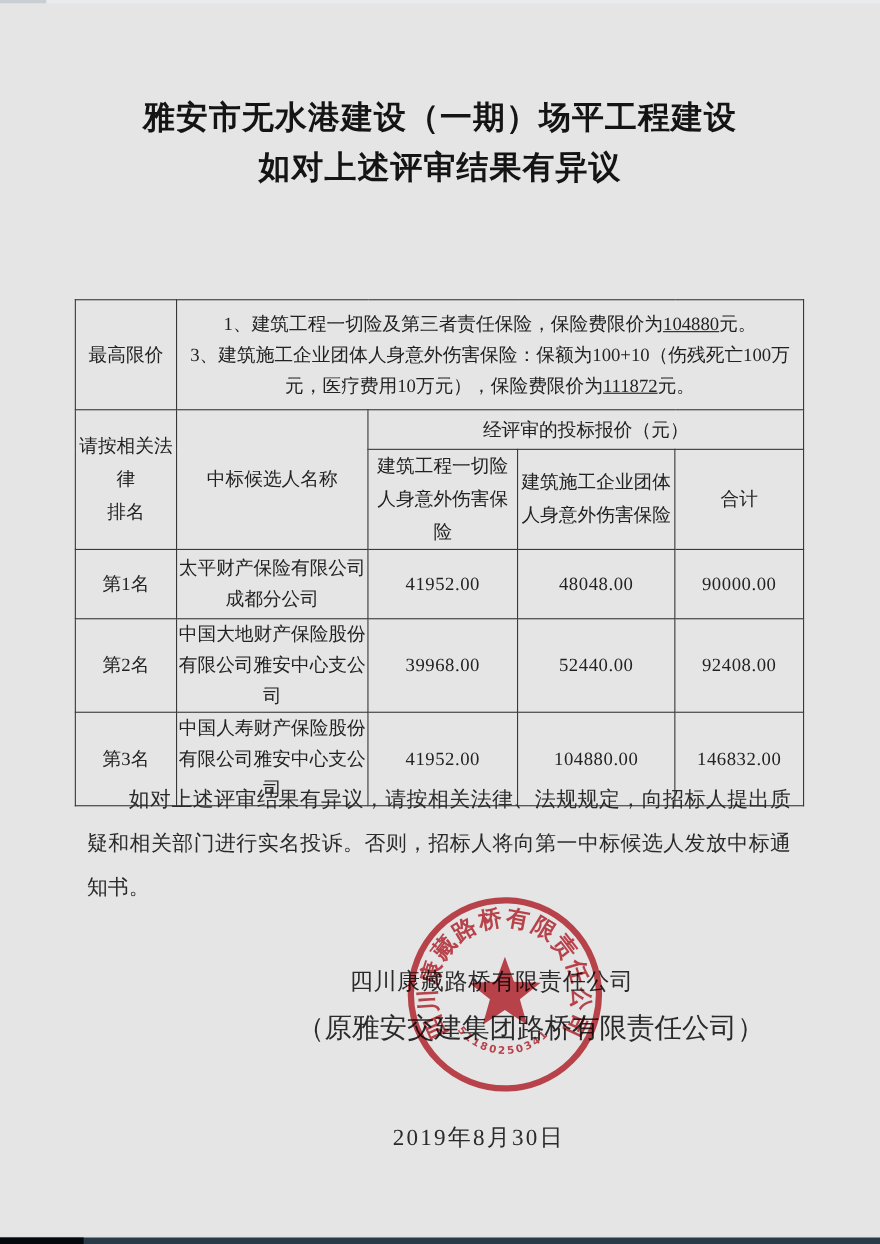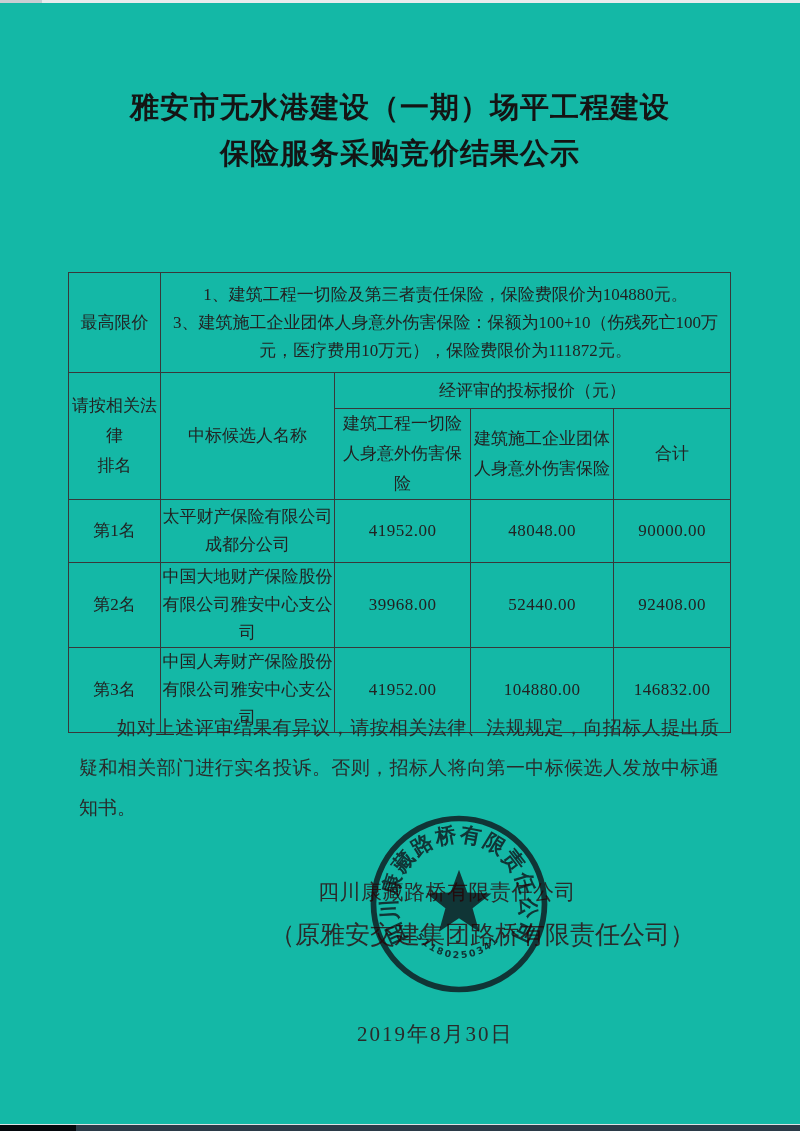--- a/index.html
+++ b/index.html
@@ -1,18 +1,18 @@
 <!DOCTYPE html>
 <html><head>
 <meta charset="utf-8">
 <style>
   html,body{margin:0;padding:0;background:#ffffff;}
   .page{
     position:relative;width:800px;height:1131px;overflow:hidden;
-    background:#14b8a6;
+    background:#e5e5e5;
     font-family:"Liberation Serif","DejaVu Serif",serif;
     color:#262626;
   }
   
   .edge-top{position:absolute;top:0;left:0;width:800px;height:3px;background:#e9ebed;}
   .edge-top-corner{position:absolute;top:0;left:0;width:42px;height:3px;background:#c9ced3;}
   .edge-bottom-line{position:absolute;bottom:6px;left:0;width:800px;height:1px;background:#dde1e4;}
   .edge-bottom{position:absolute;bottom:0;left:0;width:800px;height:6px;background:#2b3a47;}
   .edge-bottom-dark{position:absolute;bottom:0;left:0;width:76px;height:6px;background:#05080c;}
 
@@ -35,21 +35,21 @@
     position:absolute;left:68px;top:272px;border-collapse:collapse;table-layout:fixed;
     font-size:17px;color:#222;
   }
   table.bid-table td{
     border:1.5px solid #38383a;vertical-align:middle;text-align:center;
     padding:0;line-height:28px;
   }
   td.limits{
     text-align:left;padding:4px 10px 4px 14px;line-height:33px;
   }
-  .uval{}
+  .uval{text-decoration:underline;}
   td.name-cell{text-align:left;padding:2px 8px;line-height:31px;}
   td.num-cell{text-align:right;padding-right:10px;letter-spacing:0.5px;}
   .two-line div{line-height:30px;}
   .rank-head div{line-height:30px;}
   tr.limit-row td:first-child{font-size:17px;}
 
   .sig{position:absolute;margin:0;color:#2a2a2a;white-space:nowrap;}
   .sig-company{top:878px;left:318px;font-size:21px;letter-spacing:0.5px;}
   .sig-former{top:918px;left:270px;font-size:25px;}
   .sig-date{top:1020px;left:357px;font-size:21px;letter-spacing:2px;}
@@ -65,21 +65,21 @@
 </head>
 <body>
 
 <div class="page">
 
   <div class="edge-top"></div>
   <div class="edge-top-corner"></div>
 
   <h1 class="title">
     <span>雅安市无水港建设（一期）场平工程建设</span>
-    <span>保险服务采购竞价结果公示</span>
+    <span>如对上述评审结果有异议</span>
   </h1>
 
 
   <table class="bid-table">
     <colgroup>
       <col style="width:92px">
         <col style="width:174px">
         <col style="width:136px">
         <col style="width:143px">
         <col style="width:117px">

